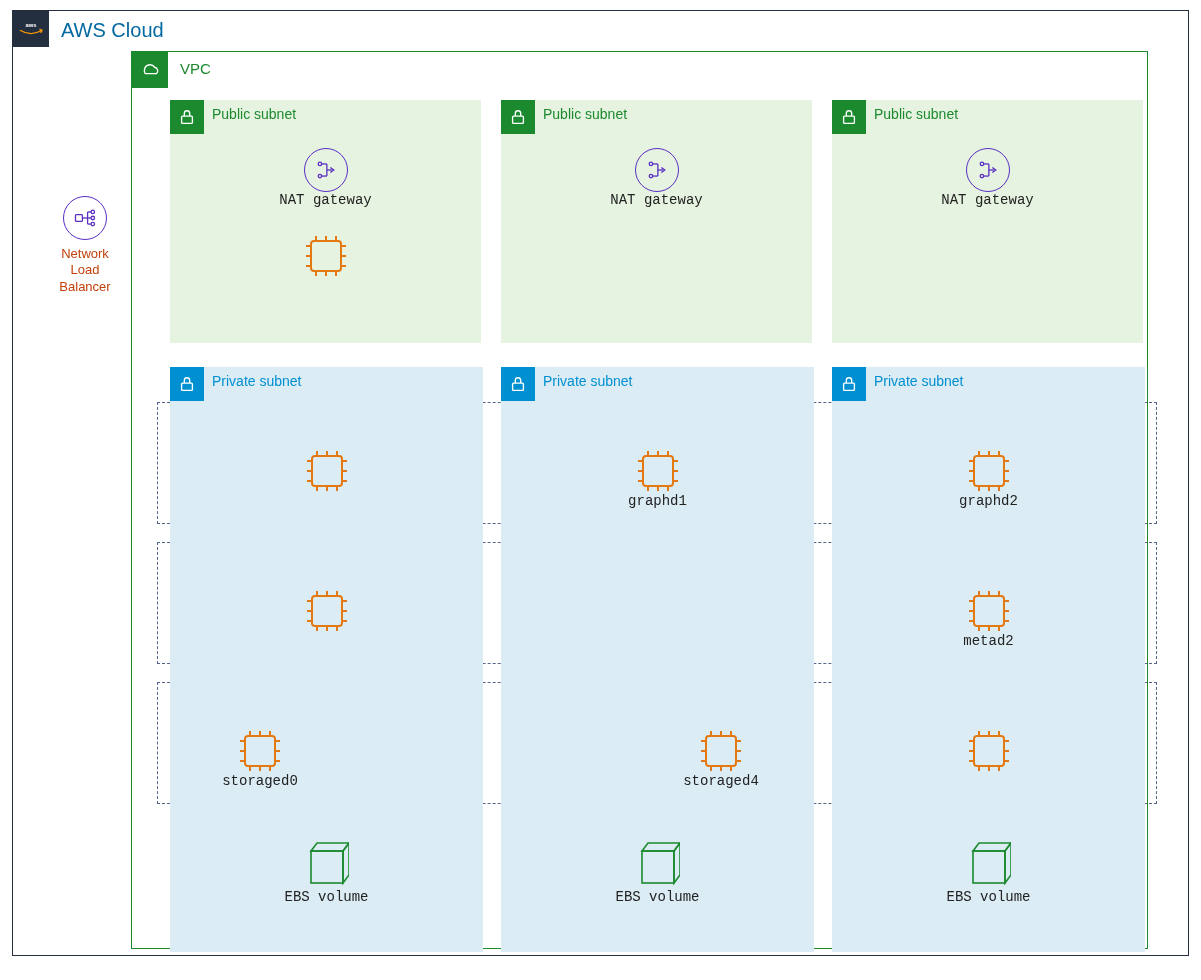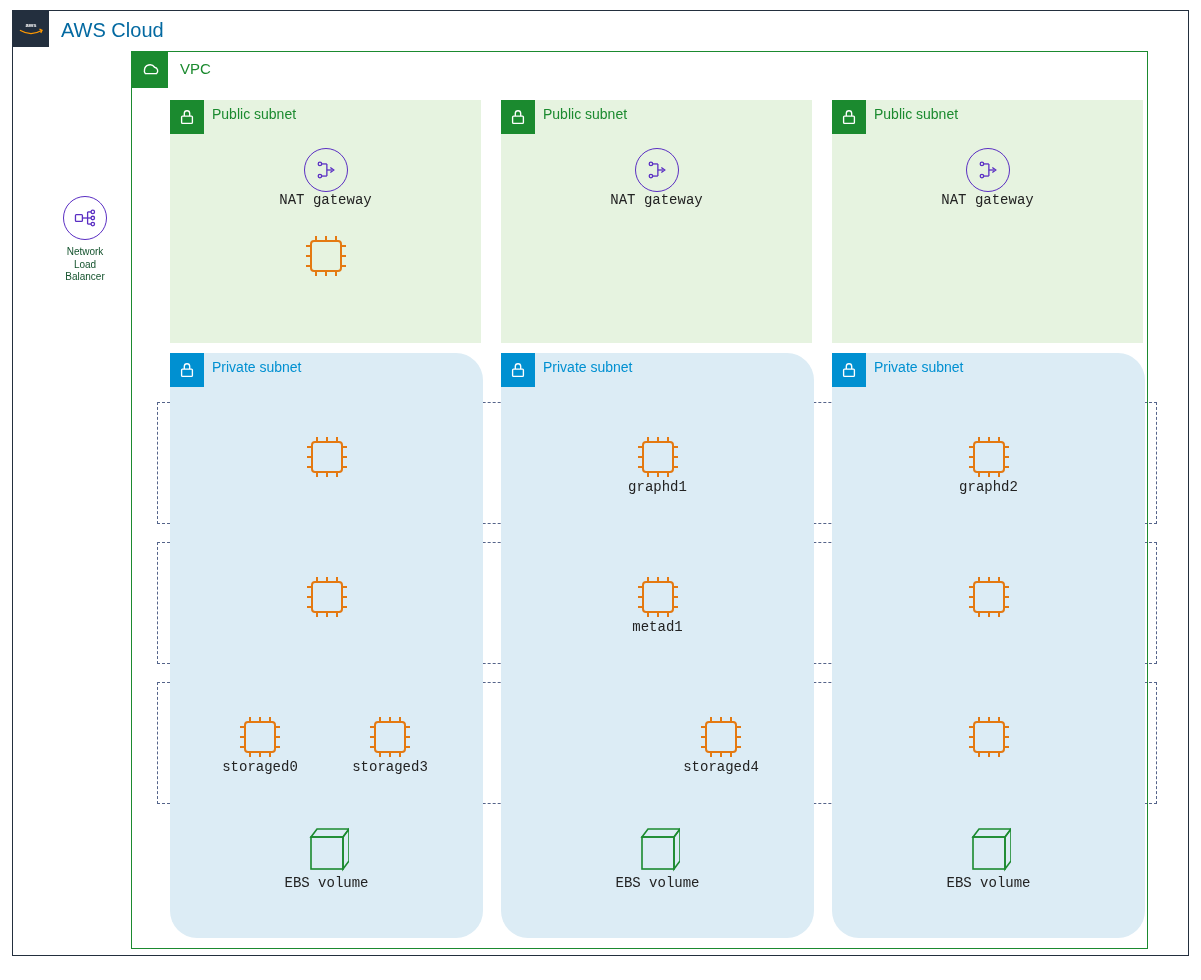--- a/index.html
+++ b/index.html
@@ -9,25 +9,25 @@
   .aws-badge svg { width:26px; height:16px; }
   .aws-cloud-label { position: absolute; left: 48px; top: 8px; font-size: 20px; color: #0369a1; }
   .vpc { position: absolute; left: 118px; top: 40px; width: 1017px; height: 898px; border: 1px solid #1B8A2F; }
   .vpc-badge { position:absolute; left:0; top:0; width:36px; height:36px; background:#1B8A2F; display:flex; align-items:center; justify-content:center; }
   .vpc-badge svg { width:22px; height:22px; stroke:#fff; fill:none; stroke-width:1.5; }
   .vpc-label { position:absolute; left:48px; top:8px; font-size:15px; color:#1B8A2F; }
 
   .nlb { position:absolute; left:30px; top:185px; width:84px; text-align:center; }
   .nlb-icon { width:44px; height:44px; margin:0 auto 6px; border:1.5px solid #5A2EC3; border-radius:50%; display:flex; align-items:center; justify-content:center; }
   .nlb-icon svg { width:26px; height:26px; stroke:#5A2EC3; fill:none; stroke-width:1.5; }
-  .nlb-label { font-size:10px; color:#14532d; line-height:1.25; }
+  .nlb-label { font-size:13px; color:#c2410c; line-height:1.25; }
 
   .subnet { position:absolute; }
   .pub { background:#E6F3E0; width:311px; height:243px; top:48px;padding-left:12px; }
-  .priv { background:#DCECF5; width:313px; height:585px; top:301px;border-radius:27px; }
+  .priv { background:#DCECF5; width:313px; height:585px; top:315px; }
   .s1 { left:38px; } .s2 { left:369px; } .s3 { left:700px; }
   .subnet-badge { position:absolute; left:0; top:0; width:34px; height:34px; display:flex; align-items:center; justify-content:center; }
   .pub .subnet-badge { background:#1B8A2F; }
   .priv .subnet-badge { background:#0090D1; }
   .subnet-badge svg { width:18px; height:18px; stroke:#fff; fill:none; stroke-width:1.5; }
   .subnet-label { position:absolute; left:42px; top:6px; font-size:14px; }
   .pub .subnet-label { color:#1B8A2F; }
   .priv .subnet-label { color:#0090D1; }
 
   .item { position:absolute; text-align:center; font-size:14px; color:#222; }
@@ -250,41 +250,20 @@
                 <line x1="2" y1="22" x2="6" y2="22"></line>
                 <line x1="2" y1="32" x2="6" y2="32"></line>
                 <line x1="38" y1="12" x2="42" y2="12"></line>
                 <line x1="38" y1="22" x2="42" y2="22"></line>
                 <line x1="38" y1="32" x2="42" y2="32"></line>
               </g>
             </svg>
           </div>
         <div class="item-lbl">storaged0</div>
       </div>
-      <div class="item" style="left:165px;top:362px;width:110px">
-        <div class="chip">
-            <svg viewBox="0 0 44 44">
-              <g stroke="#E47911" stroke-width="2">
-                <line x1="12" y1="2" x2="12" y2="6"></line>
-                <line x1="22" y1="2" x2="22" y2="6"></line>
-                <line x1="32" y1="2" x2="32" y2="6"></line>
-                <line x1="12" y1="38" x2="12" y2="42"></line>
-                <line x1="22" y1="38" x2="22" y2="42"></line>
-                <line x1="32" y1="38" x2="32" y2="42"></line>
-                <line x1="2" y1="12" x2="6" y2="12"></line>
-                <line x1="2" y1="22" x2="6" y2="22"></line>
-                <line x1="2" y1="32" x2="6" y2="32"></line>
-                <line x1="38" y1="12" x2="42" y2="12"></line>
-                <line x1="38" y1="22" x2="42" y2="22"></line>
-                <line x1="38" y1="32" x2="42" y2="32"></line>
-              </g>
-            </svg>
-          </div>
-        <div class="item-lbl">storaged3</div>
-      </div>
       <div class="item" style="left:0;right:0;top:472px">
         <div class="ebs-icon"><svg viewBox="0 0 44 50">
               <rect x="6" y="12" width="32" height="32"></rect>
               <path d="M6 12 l6 -8 h32 l-6 8 z"></path>
               <path d="M38 12 l6 -8 v32 l-6 8 z"></path>
             </svg></div>
         <div class="item-lbl">EBS volume</div>
       </div>
     </div>
 
@@ -310,41 +289,20 @@
                 <line x1="2" y1="22" x2="6" y2="22"></line>
                 <line x1="2" y1="32" x2="6" y2="32"></line>
                 <line x1="38" y1="12" x2="42" y2="12"></line>
                 <line x1="38" y1="22" x2="42" y2="22"></line>
                 <line x1="38" y1="32" x2="42" y2="32"></line>
               </g>
             </svg>
           </div>
         <div class="item-lbl">graphd1</div>
       </div>
-      <div class="item" style="left:0;right:0;top:222px">
-        <div class="chip">
-            <svg viewBox="0 0 44 44">
-              <g stroke="#E47911" stroke-width="2">
-                <line x1="12" y1="2" x2="12" y2="6"></line>
-                <line x1="22" y1="2" x2="22" y2="6"></line>
-                <line x1="32" y1="2" x2="32" y2="6"></line>
-                <line x1="12" y1="38" x2="12" y2="42"></line>
-                <line x1="22" y1="38" x2="22" y2="42"></line>
-                <line x1="32" y1="38" x2="32" y2="42"></line>
-                <line x1="2" y1="12" x2="6" y2="12"></line>
-                <line x1="2" y1="22" x2="6" y2="22"></line>
-                <line x1="2" y1="32" x2="6" y2="32"></line>
-                <line x1="38" y1="12" x2="42" y2="12"></line>
-                <line x1="38" y1="22" x2="42" y2="22"></line>
-                <line x1="38" y1="32" x2="42" y2="32"></line>
-              </g>
-            </svg>
-          </div>
-        <div class="item-lbl">metad1</div>
-      </div>
       <div class="item" style="left:165px;top:362px;width:110px">
         <div class="chip">
             <svg viewBox="0 0 44 44">
               <g stroke="#E47911" stroke-width="2">
                 <line x1="12" y1="2" x2="12" y2="6"></line>
                 <line x1="22" y1="2" x2="22" y2="6"></line>
                 <line x1="32" y1="2" x2="32" y2="6"></line>
                 <line x1="12" y1="38" x2="12" y2="42"></line>
                 <line x1="22" y1="38" x2="22" y2="42"></line>
                 <line x1="32" y1="38" x2="32" y2="42"></line>
@@ -410,20 +368,21 @@
                 <line x1="32" y1="38" x2="32" y2="42"></line>
                 <line x1="2" y1="12" x2="6" y2="12"></line>
                 <line x1="2" y1="22" x2="6" y2="22"></line>
                 <line x1="2" y1="32" x2="6" y2="32"></line>
                 <line x1="38" y1="12" x2="42" y2="12"></line>
                 <line x1="38" y1="22" x2="42" y2="22"></line>
                 <line x1="38" y1="32" x2="42" y2="32"></line>
               </g>
             </svg>
           </div>
+        <div class="item-lbl">metad2</div>
       </div>
       <div class="item" style="left:0;right:0;top:362px">
         <div class="chip">
             <svg viewBox="0 0 44 44">
               <g stroke="#E47911" stroke-width="2">
                 <line x1="12" y1="2" x2="12" y2="6"></line>
                 <line x1="22" y1="2" x2="22" y2="6"></line>
                 <line x1="32" y1="2" x2="32" y2="6"></line>
                 <line x1="12" y1="38" x2="12" y2="42"></line>
                 <line x1="22" y1="38" x2="22" y2="42"></line>

